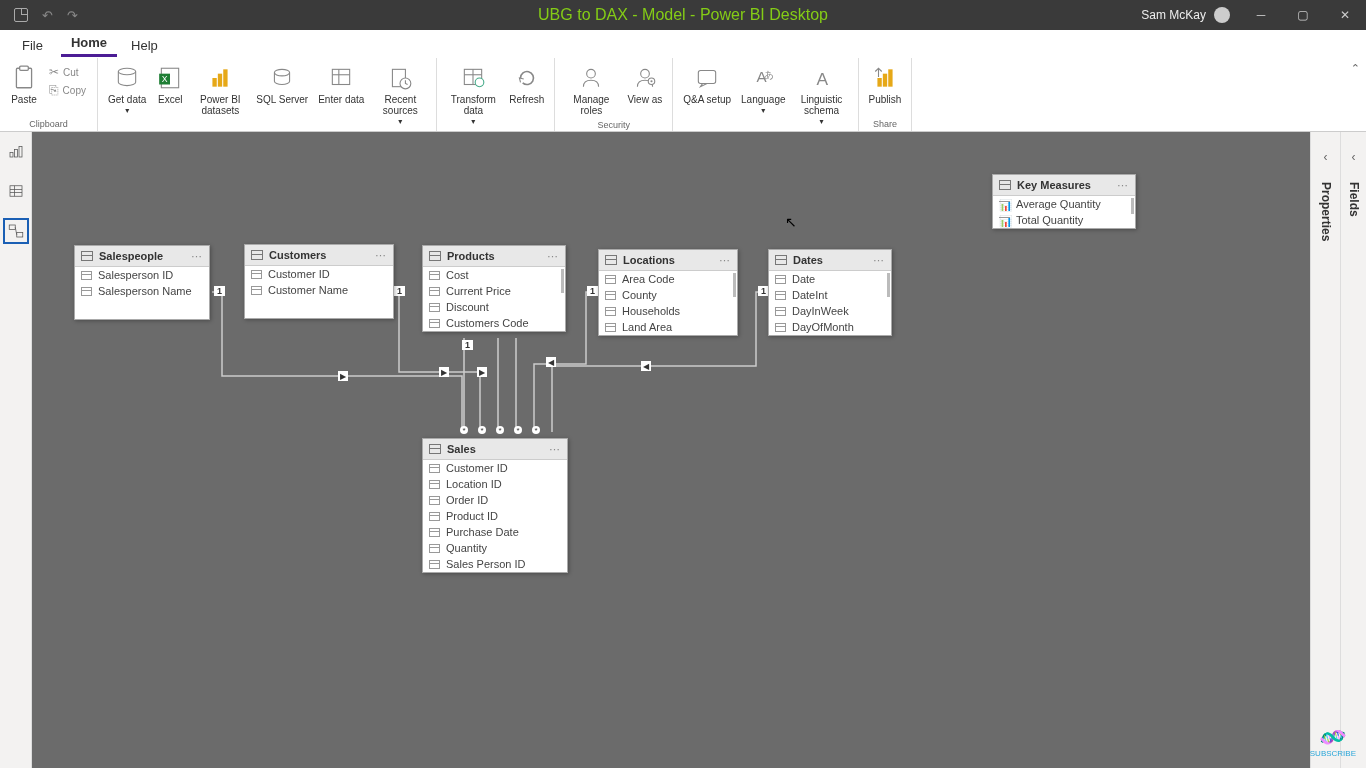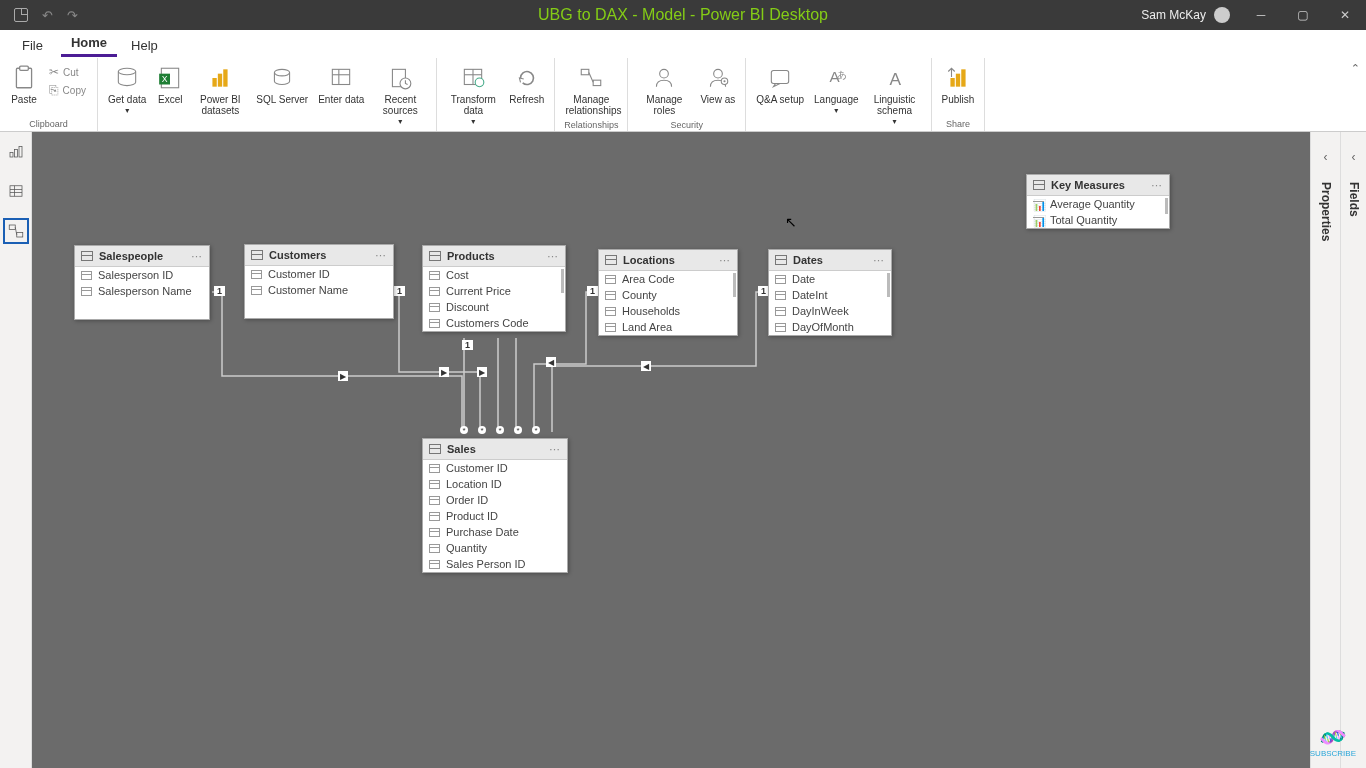--- a/index.html
+++ b/index.html
@@ -222,35 +222,20 @@
               <path d="M6 12a6 6 0 1 1 2 4.5" fill="none" stroke="#888" stroke-width="1.5"></path>
               <path d="M6 16l-1-4 4 1" fill="none" stroke="#888"></path>
             </svg>
           </span>
           <span class="label">Refresh</span>
         </div>
     </div>
     <div class="ribgroup-label">Queries</div>
   </div>
 
-  <div class="ribgroup">
-    <div class="ribgroup-content">
-      <div class="ribbtn">
-          <span class="ribicon">
-            <svg viewBox="0 0 24 24">
-              <rect x="3" y="4" width="7" height="5" fill="none" stroke="#888"></rect>
-              <rect x="14" y="14" width="7" height="5" fill="none" stroke="#888"></rect>
-              <line x1="10" y1="7" x2="14" y2="16" stroke="#888"></line>
-            </svg>
-          </span>
-          <span class="label">Manage relationships</span>
-        </div>
-    </div>
-    <div class="ribgroup-label">Relationships</div>
-  </div>
 
   <div class="ribgroup">
     <div class="ribgroup-content">
       <div class="ribbtn">
           <span class="ribicon">
             <svg viewBox="0 0 24 24">
               <circle cx="12" cy="8" r="4" fill="none" stroke="#888"></circle>
               <path d="M5 20c0-4 3-6 7-6s7 2 7 6" fill="none" stroke="#888"></path>
             </svg>
           </span>
@@ -497,21 +482,21 @@
           <span class="ficon"></span>
           <span>DayInWeek</span>
         </div>
       <div class="tbl-row">
           <span class="ficon"></span>
           <span>DayOfMonth</span>
         </div>
     </div>
   </div>
 
-  <div class="tbl" style="left:994px; top:42px; width:144px;">
+  <div class="tbl" style="left:960px; top:42px; width:144px;">
     <div class="tbl-header">
         <span class="ticon"></span>
         <span class="tname">Key Measures</span>
         <span class="dots">⋯</span>
       </div>
     <div class="tbl-body" style="max-height:36px;">
       <div class="tbl-scrollbar" style="height:16px"></div>
       <div class="tbl-row">
           <span class="ficon measure">📊</span>
           <span>Average Quantity</span>

